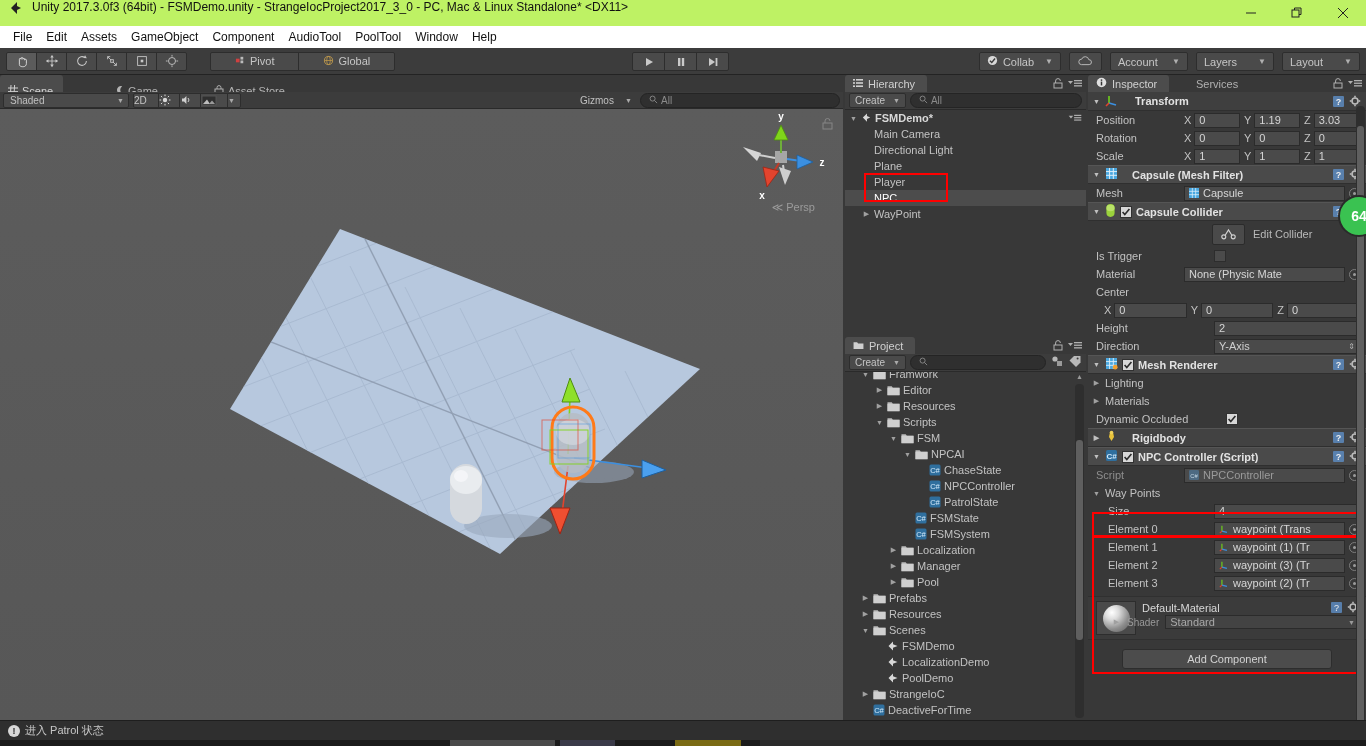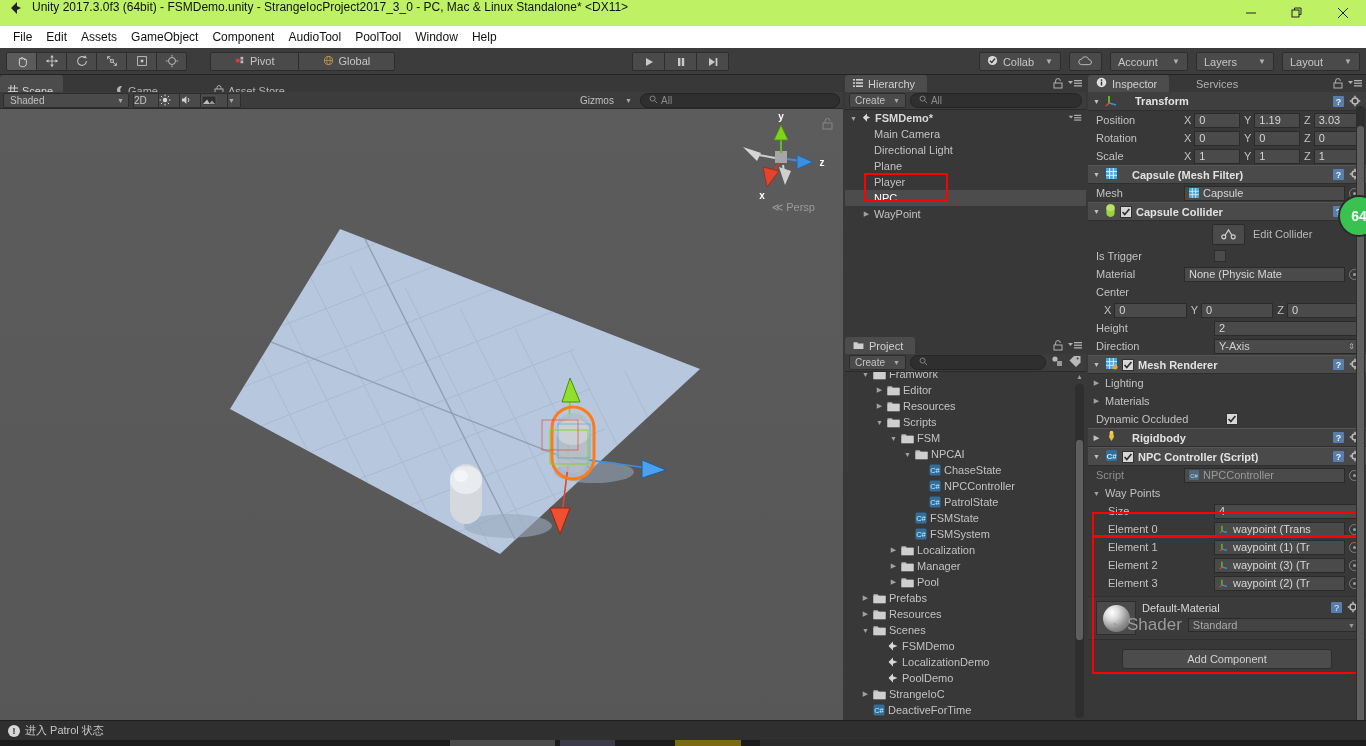--- a/index.html
+++ b/index.html
@@ -1496,21 +1496,21 @@
                         <line x1="6" y1="9.6" x2="6" y2="11.2"></line>
                         <line x1="0.8" y1="6" x2="2.4" y2="6"></line>
                         <line x1="9.6" y1="6" x2="11.2" y2="6"></line>
                       </g>
                     </svg>
                 </span>
               </span>
             </span>
             <span style="display:flex;align-items:center;gap:6px;">
               <span class="tri" style="margin-left:-30px;">▶</span>
-              <span style="font-size:17px;color:#9a9a9a;">Shader</span>
+              <span style="font-size:10px;color:#9a9a9a;">Shader</span>
               <span class="dropfield" style="height:14px;background:#434343;">
                 <span style="color:#a9a9a9;">Standard</span>
                 <span style="font-size:7px;color:#9a9a9a;">▼</span>
               </span>
             </span>
           </span>
         </div>
 
         <div class="sep"></div>
 

